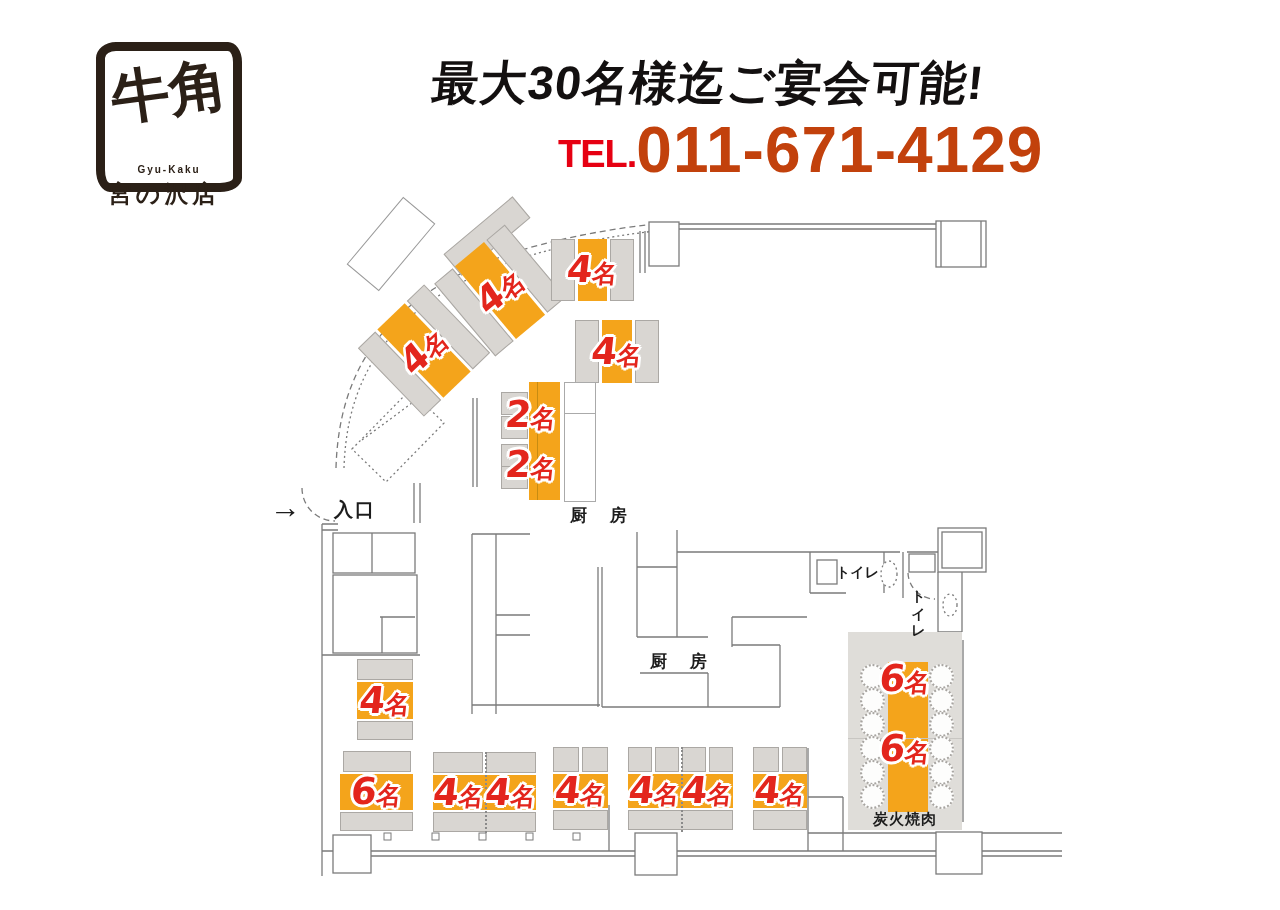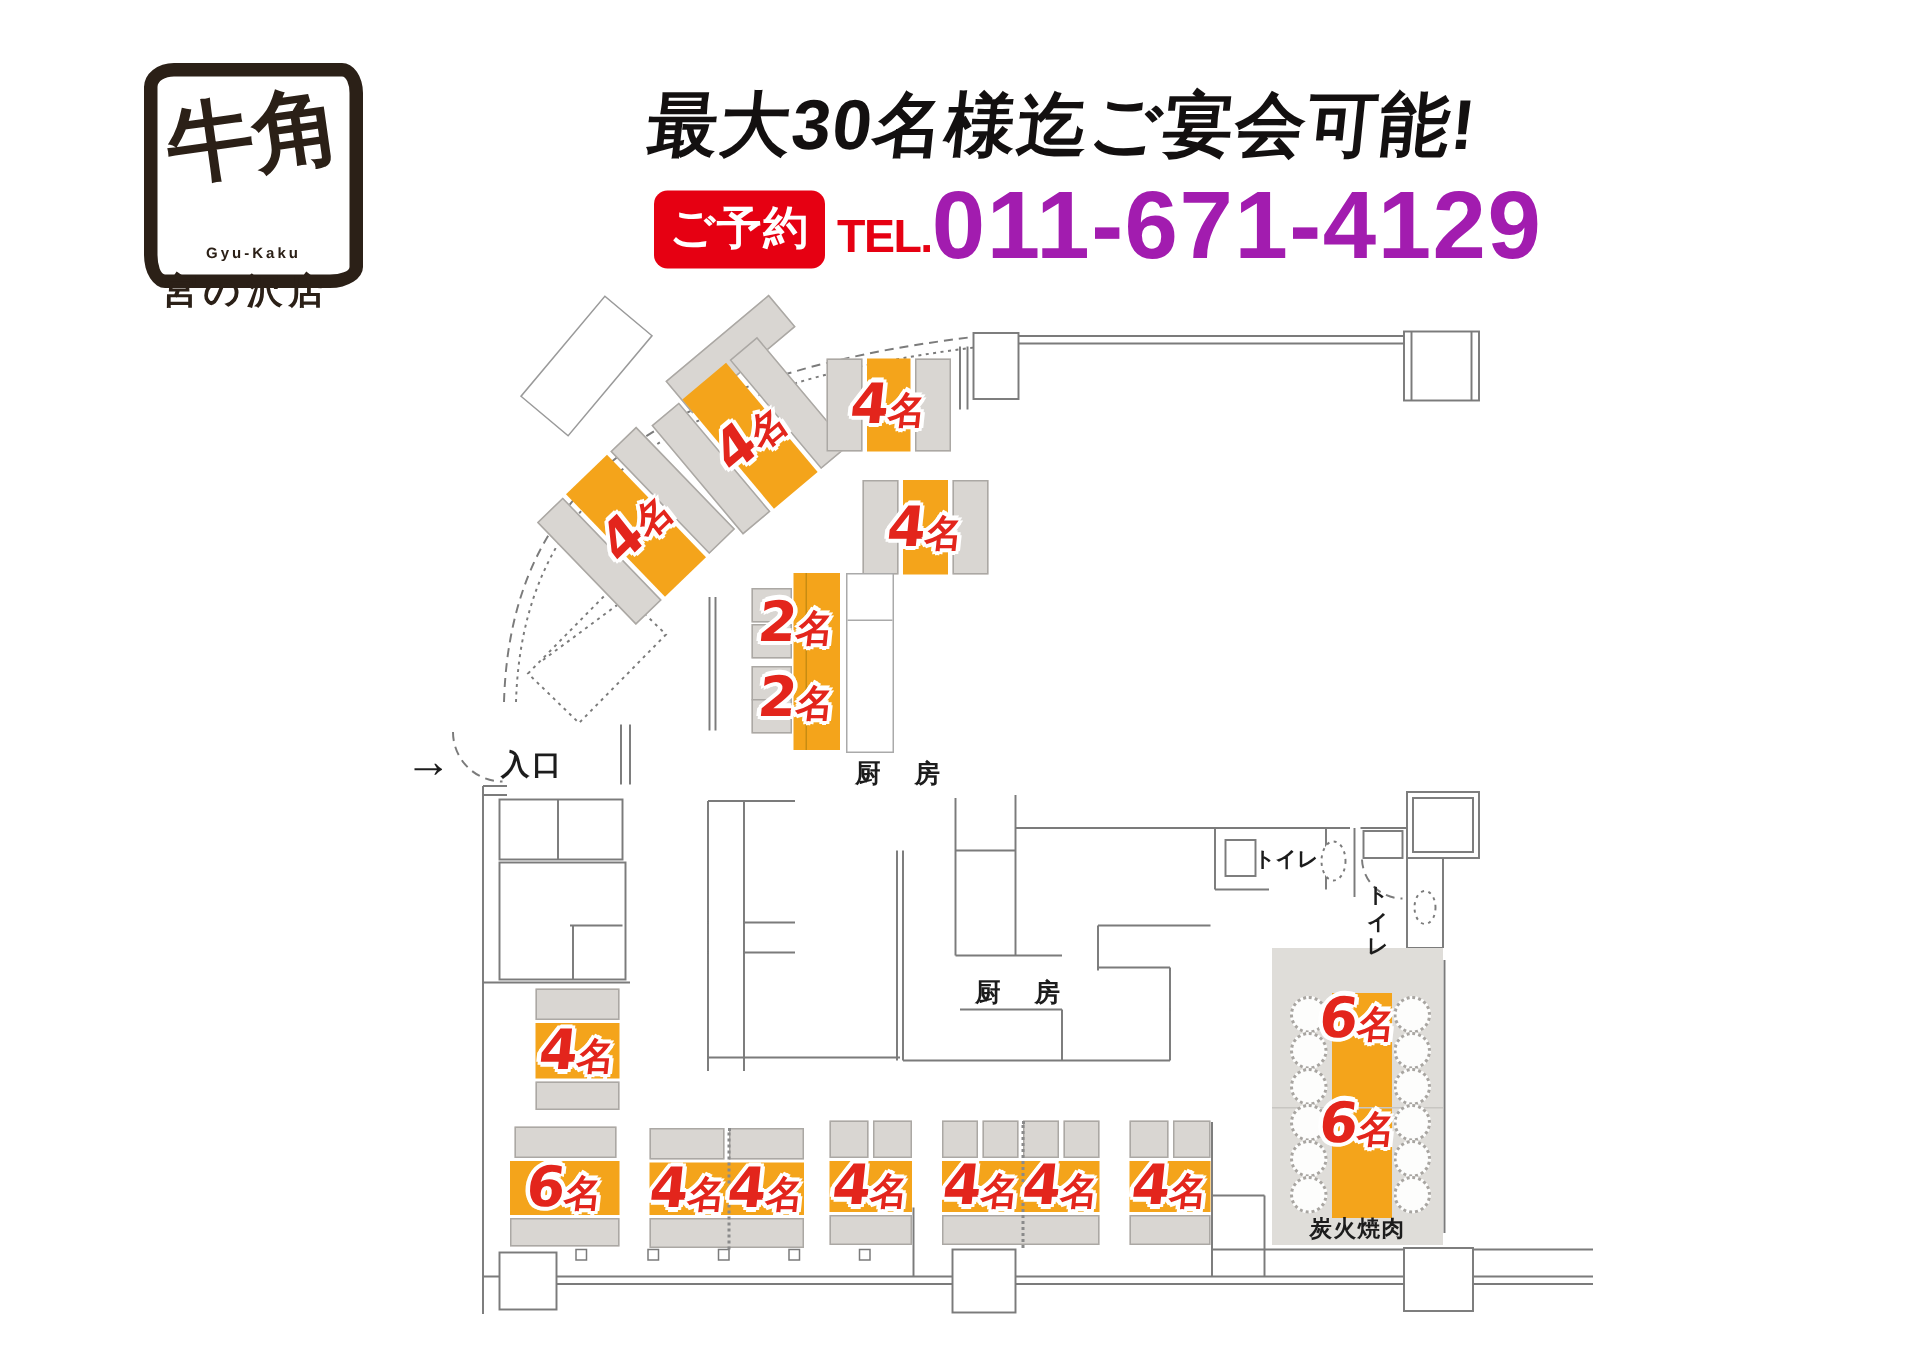--- a/index.html
+++ b/index.html
@@ -15,22 +15,22 @@
     font-size:10px;font-weight:700;letter-spacing:2px;color:#2b2017;}
   .logo-sub{position:absolute;left:94px;top:178px;width:140px;text-align:center;
     font-size:24px;font-weight:700;letter-spacing:4px;color:#2b2017;}
   .store-name{position:absolute;left:243px;top:126px;font-size:41px;font-weight:900;color:#1d1713;}
   .banner{position:absolute;left:432px;top:52px;font-size:47px;font-weight:900;color:#131010;
     transform:skewX(-6deg);white-space:nowrap;letter-spacing:1px;}
   .reserve-badge{position:absolute;left:436px;top:127px;width:114px;height:52px;background:#e60012;
     border-radius:9px;color:#fff;font-size:30px;font-weight:900;text-align:center;line-height:52px;
     letter-spacing:1px;}
   .tel-row{position:absolute;left:558px;top:108px;display:flex;align-items:flex-end;height:74px;}
-  .tel-prefix{font-size:31px;font-weight:900;color:#e60012;margin-bottom:6px;letter-spacing:-1px;}
-  .tel-number{font-size:64px;font-weight:900;color:#a21caf;line-height:1;letter-spacing:1px;}
+  .tel-prefix{font-size:38px;font-weight:900;color:#e60012;margin-bottom:6px;letter-spacing:-1px;}
+  .tel-number{font-size:64px;font-weight:900;color:#c2410c;line-height:1;letter-spacing:1px;}
 
   
   #fp{position:absolute;left:0;top:0;width:1280px;height:910px;}
   #walls{position:absolute;left:0;top:0;z-index:1;}
   #walls *{fill:none;stroke:#7b7b7b;stroke-width:1.3;}
   #walls .wf{fill:#fff;}
   #walls .dash{stroke-dasharray:6 4;}
   #walls .dot{stroke-dasharray:2 3;}
   #walls .sq{fill:#fff;stroke-width:1;}
 
@@ -87,21 +87,20 @@
 <body>
 
 <div id="stage">
 
   <div class="logo-frame">
     <div class="logo-main">牛角</div>
     <div class="logo-romaji">Gyu-Kaku</div>
   </div>
   <div class="logo-sub">宮の沢店</div>
   <div class="banner">最大30名様迄ご宴会可能!</div>
-  <div class="reserve-badge">ご予約</div>
   <div class="tel-row">
     <span class="tel-prefix">TEL.</span>
     <span class="tel-number">011-671-4129</span>
   </div>
 
   <div id="fp">
 
     <svg id="walls" width="1280" height="910">
 
       <path class="dash" d="M336 468 C340 330 430 250 654 224"></path>

